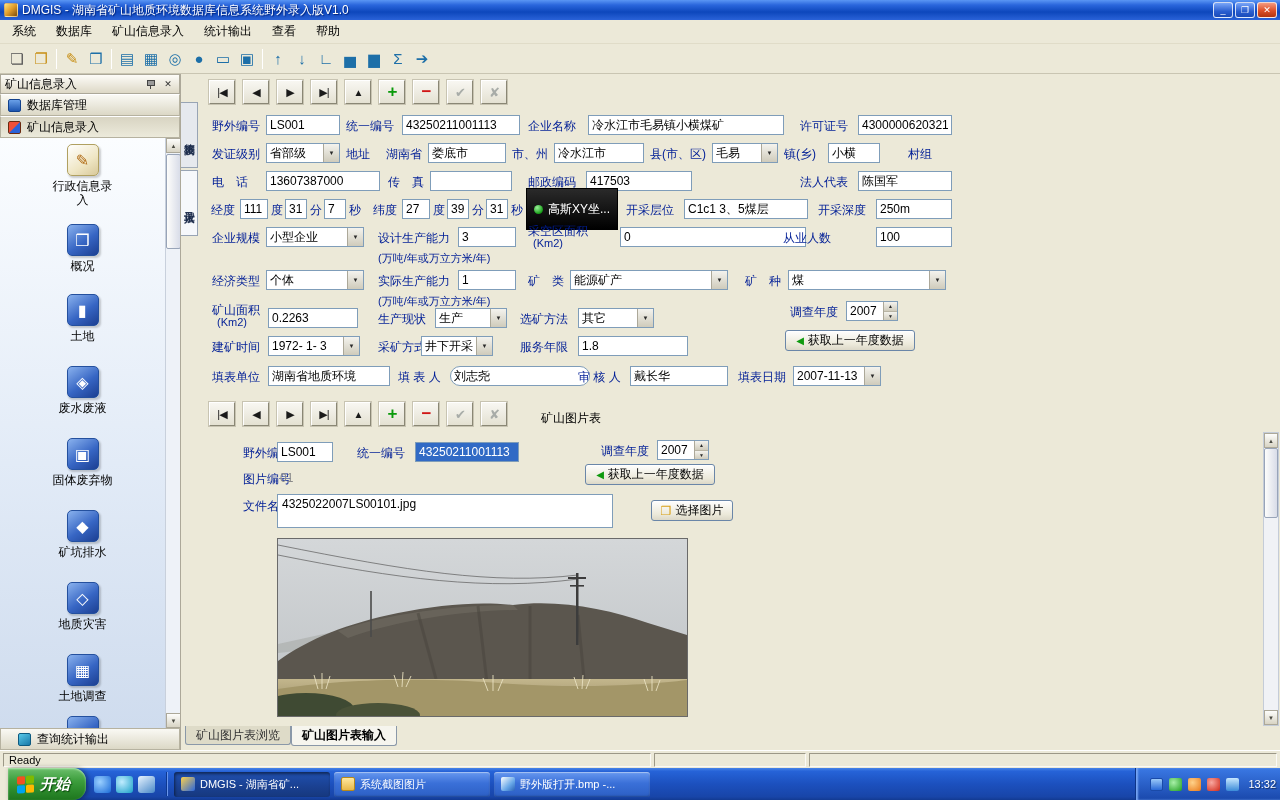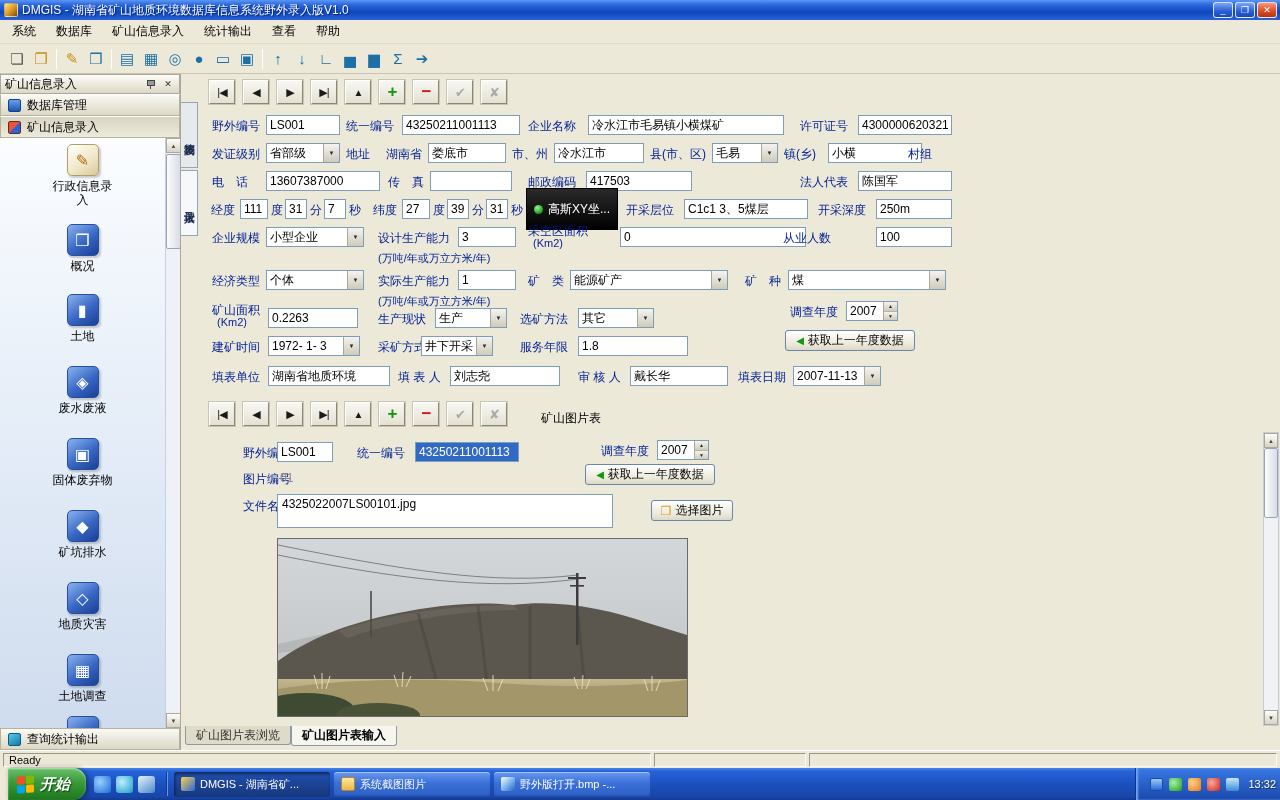--- a/index.html
+++ b/index.html
@@ -33,21 +33,21 @@
 .gicon.entry{background:linear-gradient(135deg,#f05038 49%,#2a62d8 51%);border:1px solid #6a2a10}
 .gicon.query{background:linear-gradient(145deg,#58c8e8,#1878a8);border:1px solid #0d5a80}
 #sblist{flex:1;position:relative;overflow:hidden;background:linear-gradient(180deg,#fbfdff,#e2ebf7 55%,#cfdcee)}
 .sbitem{position:absolute;left:5px;width:155px;text-align:center;cursor:default}
 .sicon{width:32px;height:32px;margin:0 auto 3px;border-radius:5px;display:flex;align-items:center;justify-content:center;font-size:16px;color:#fff;background:linear-gradient(145deg,#8ab2ee,#3766c4 55%,#1c3f92);box-shadow:1.5px 2px 2px #00000030;border:1px solid #24509e}
 .sicon.paper{background:linear-gradient(145deg,#ffffff,#efe6c4 60%,#d8c89a);color:#b06a14;border:1px solid #b0a060}
 .slabel{max-width:66px;margin:0 auto;line-height:1.2}
 #sbscroll{position:absolute;right:0;top:0;width:15px;height:100%;background:#eef2f8;border-left:1px solid #c8d0dc}
 .scbtn{position:absolute;left:0;width:15px;height:15px;background:linear-gradient(180deg,#fdfdfb,#d8d4c4);border:1px solid #aca899;display:flex;align-items:center;justify-content:center;font-size:6px;color:#4a4a42}
 .scthumb{position:absolute;left:0;width:15px;background:linear-gradient(90deg,#fdfdfb,#d8dce8);border:1px solid #98a4b8;border-radius:2px}
-#sbbottom{height:22px;border:1px solid #b6b2a0;background:linear-gradient(180deg,#faf9f4,#dcd8c6);display:flex;align-items:center;gap:6px;padding:0 7px}
+#sbbottom{height:22px;border:1px solid #b6b2a0;background:linear-gradient(180deg,#faf9f4,#dcd8c6);display:flex;align-items:center;gap:6px;padding:0 17px}
 
 #formarea{position:absolute;left:181px;top:74px;width:1099px;height:676px;background:#ece9d8;overflow:hidden}
 .vtab{position:absolute;left:0;width:17px;background:#e6e9ee;border:1px solid #98a4b4;border-left:none;writing-mode:vertical-rl;text-orientation:upright;font-size:11px;color:#1a2a4a;display:flex;align-items:center;justify-content:center;padding:3px 0}
 .vtab.active{background:#f6f8fb}
 .navbar{position:absolute;display:flex;gap:8px}
 .nbtn{width:26px;height:24px;background:linear-gradient(180deg,#f8f7f2,#e4e1d2);border:1px solid;border-color:#fff #8a8775 #8a8775 #fff;box-shadow:0 0 0 1px #c8c4b2;display:flex;align-items:center;justify-content:center;font-size:11px;color:#1a1a1a;letter-spacing:-1px}
 .navbar .nbtn:nth-child(5){font-size:10px}
 .navbar .nbtn:nth-child(6){color:#0a9a0a;font-size:17px;font-weight:bold}
 .navbar .nbtn:nth-child(7){color:#d01616;font-size:17px;font-weight:bold}
 .navbar .nbtn:nth-child(8),.navbar .nbtn:nth-child(9){color:#a8aca8;font-size:13px}
@@ -246,21 +246,21 @@
   <span class="lbl" style="left:205px;top:72px">湖南省</span>
   <div class="txt" style="left:247px;top:69px;width:78px">娄底市</div>
   <span class="lbl" style="left:331px;top:72px">市、州</span>
   <div class="txt" style="left:373px;top:69px;width:90px">冷水江市</div>
   <span class="lbl" style="left:469px;top:72px">县(市、区)</span>
   <div class="dd" style="left:531px;top:69px;width:66px">
     <span class="ddv">毛易</span>
     <span class="dda">▼</span>
   </div>
   <span class="lbl" style="left:603px;top:72px">镇(乡)</span>
-  <div class="txt" style="left:647px;top:69px;width:94px">小横</div>
+  <div class="txt" style="left:647px;top:69px;width:52px">小横</div>
   <span class="lbl" style="left:727px;top:72px">村组</span>
 
   <span class="lbl" style="left:31px;top:100px">电　话</span>
   <input class="txt" style="left: 85px; top: 97px; width: 114px;" value="13607387000">
   <span class="lbl" style="left:207px;top:100px">传　真</span>
   <input class="txt" style="left: 249px; top: 97px; width: 82px;" value="">
   <span class="lbl" style="left:347px;top:100px">邮政编码</span>
   <input class="txt" style="left: 405px; top: 97px; width: 106px;" value="417503">
   <span class="lbl" style="left:619px;top:100px">法人代表</span>
   <input class="txt" style="left: 677px; top: 97px; width: 94px;" value="陈国军">
@@ -356,21 +356,21 @@
   <span class="lbl" style="left:339px;top:265px">服务年限</span>
   <input class="txt" style="left: 397px; top: 262px; width: 110px;" value="1.8">
   <div class="xpbtn" style="left:604px;top:256px;width:130px">
     <span class="garr">◀</span>
     <span>获取上一年度数据</span>
   </div>
 
   <span class="lbl" style="left:31px;top:295px">填表单位</span>
   <input class="txt" style="left: 87px; top: 292px; width: 122px;" value="湖南省地质环境">
   <span class="lbl" style="left:217px;top:295px">填 表 人</span>
-  <input class="txt" style="left: 269px; top: 292px; width: 110px;" value="刘志尧">
+  <input class="txt" style="left: 269px; top: 292px; width: 140px; border-radius: 10px;" value="刘志尧">
   <span class="lbl" style="left:397px;top:295px">审 核 人</span>
   <input class="txt" style="left: 449px; top: 292px; width: 98px;" value="戴长华">
   <span class="lbl" style="left:557px;top:295px">填表日期</span>
   <div class="dd" style="left:612px;top:292px;width:88px">
     <span class="ddv">2007-11-13</span>
     <span class="dda">▼</span>
   </div>
 
   <div class="navbar" style="left:28px;top:328px">
     <div class="nbtn">|◀</div>

